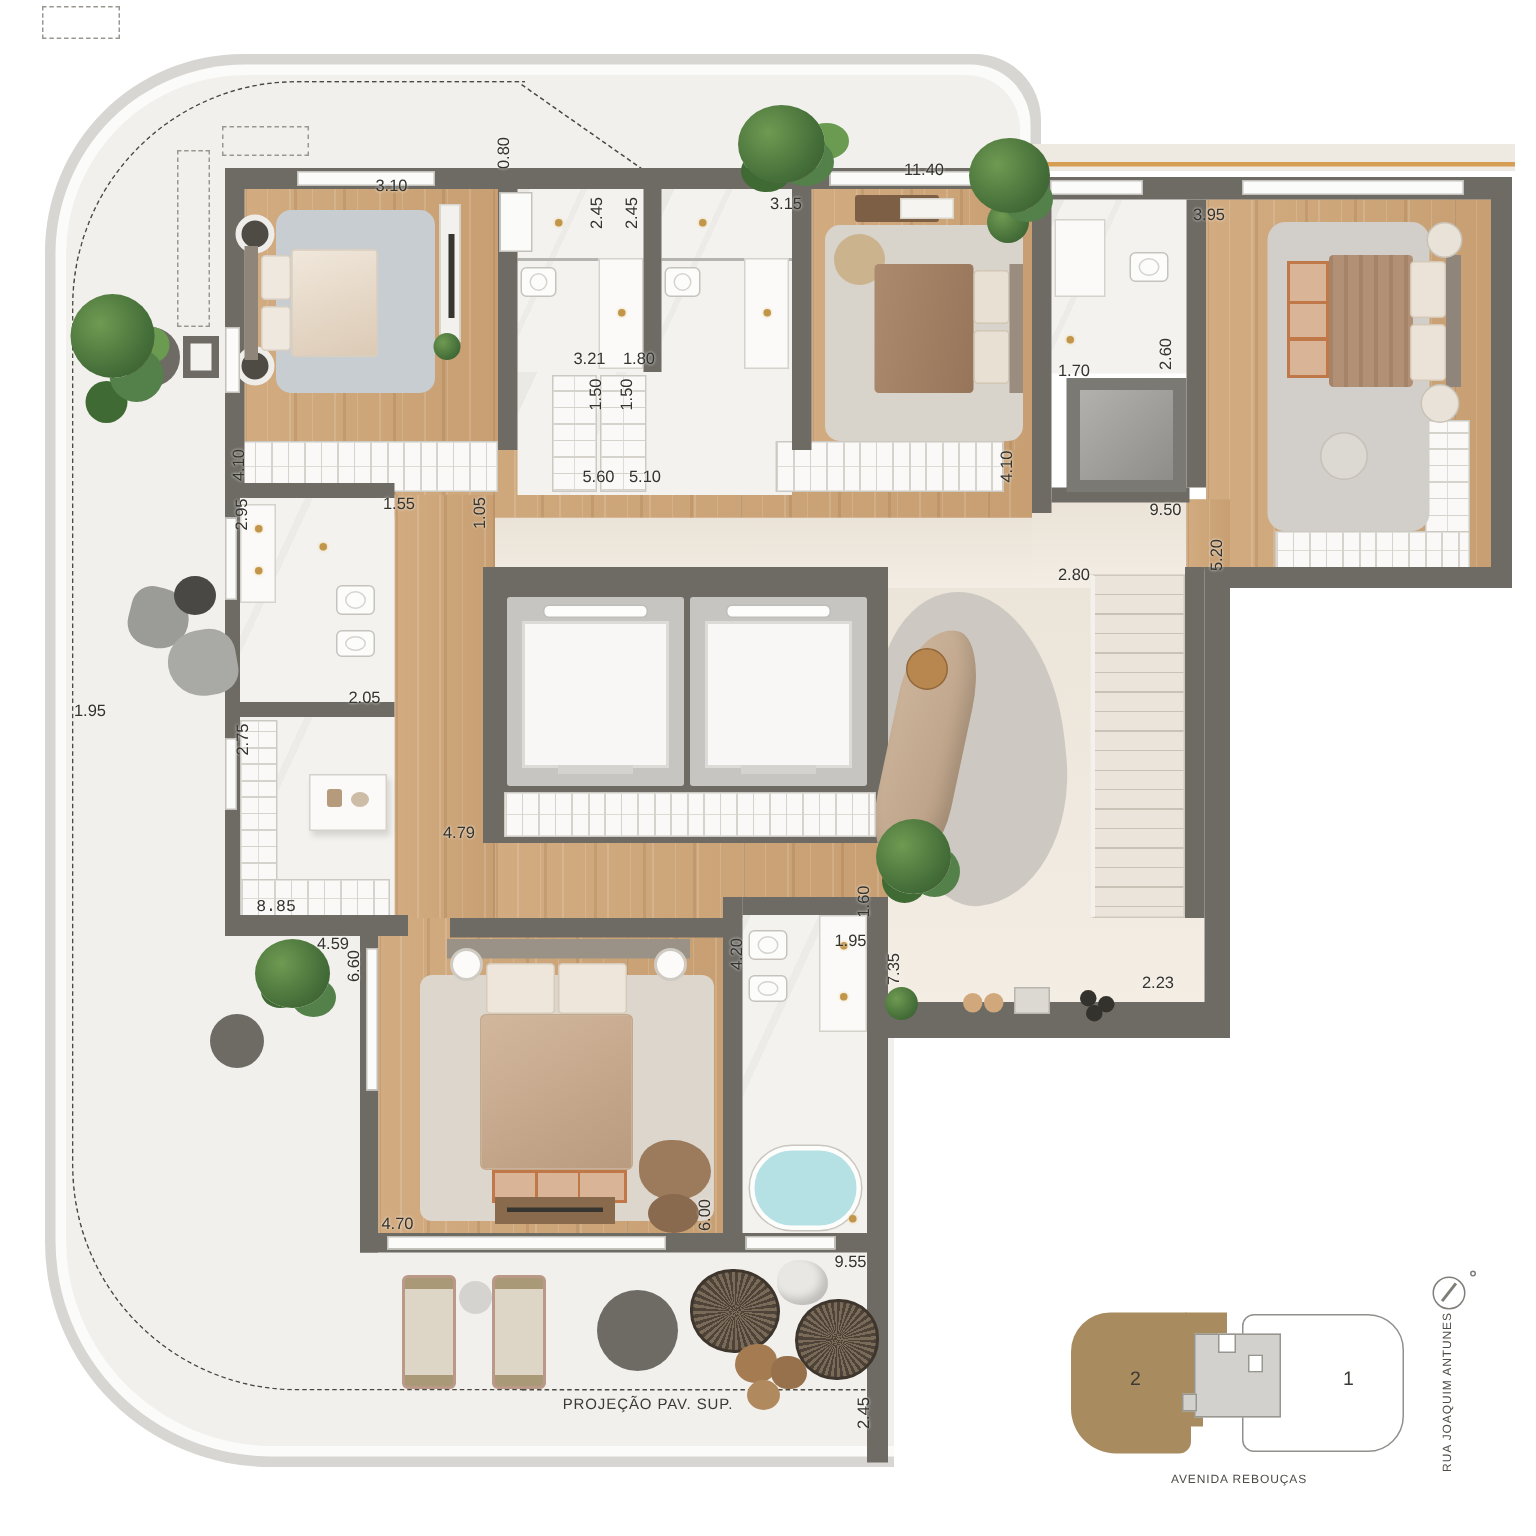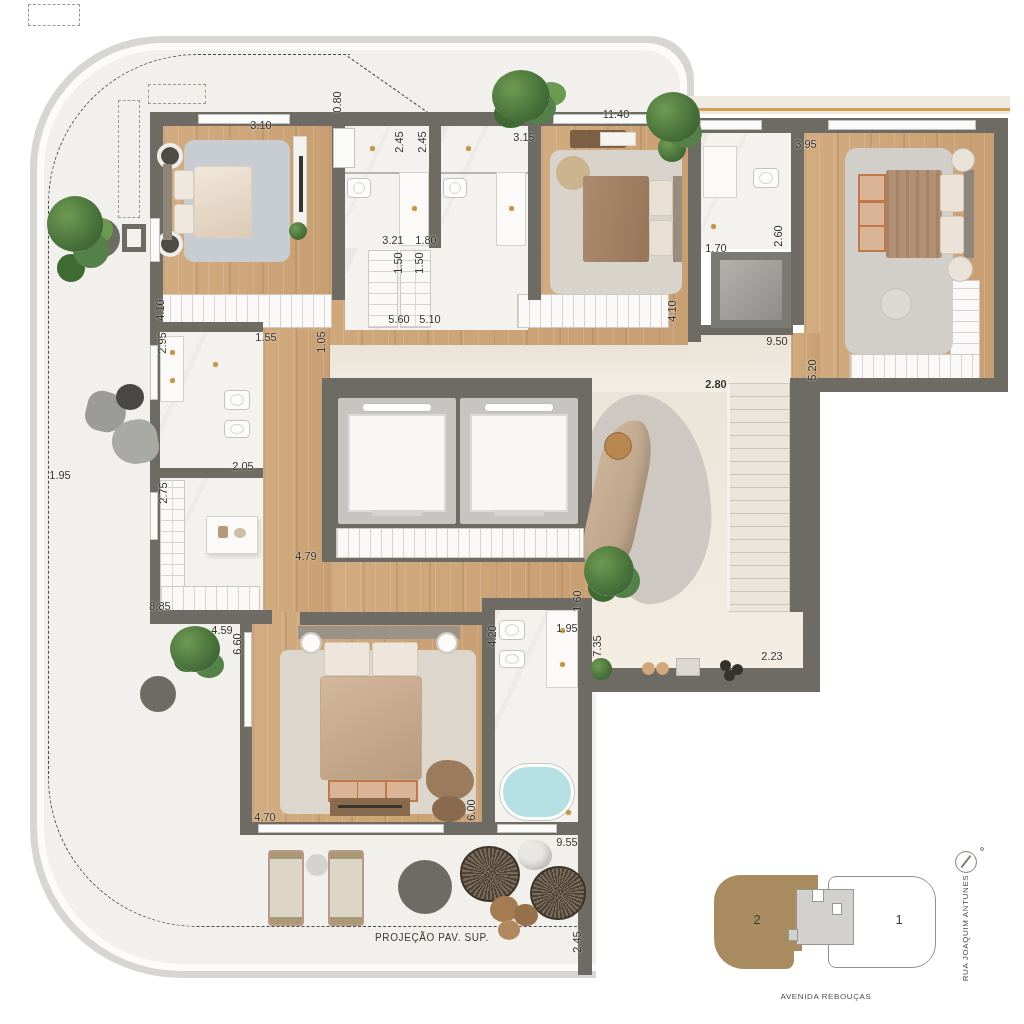--- a/index.html
+++ b/index.html
@@ -277,23 +277,23 @@
       <div class="dim" style="left: 430px; top: 319px;">5.10</div>
       <div class="dim" style="left: 777px; top: 341px;">9.50</div>
       <div class="dim v" style="left: 812px; top: 370px;">5.20</div>
       <div class="dim v" style="left: 162px; top: 343px;">2.95</div>
       <div class="dim" style="left: 266px; top: 337px;">1.55</div>
       <div class="dim v" style="left: 321px; top: 342px;">1.05</div>
       <div class="dim" style="left: 60px; top: 475px;">1.95</div>
       <div class="dim" style="left: 243px; top: 466px;">2.05</div>
       <div class="dim v" style="left: 163px; top: 493px;">2.75</div>
       <div class="dim" style="left: 306px; top: 556px;">4.79</div>
-      <div class="dim" style="left: 716px; top: 384px; font-weight: bold;">2.80</div>
+      <div class="dim" style="left: 716px; top: 384px;">2.80</div>
       <div class="dim v" style="left: 577px; top: 601px;">1.60</div>
-      <div class="dim" style="left: 160px; top: 606px;">8.85</div>
+      <div class="dim" style="left: 184px; top: 606px; font-family: Liberation Mono, monospace;">8.85</div>
       <div class="dim" style="left: 222px; top: 630px;">4.59</div>
       <div class="dim v" style="left: 237px; top: 644px;">6.60</div>
       <div class="dim v" style="left: 492px; top: 636px;">4.20</div>
       <div class="dim" style="left: 567px; top: 628px;">1.95</div>
       <div class="dim v" style="left: 597px; top: 646px;">7.35</div>
       <div class="dim" style="left: 772px; top: 656px;">2.23</div>
       <div class="dim" style="left: 265px; top: 817px;">4.70</div>
       <div class="dim v" style="left: 471px; top: 810px;">6.00</div>
       <div class="dim" style="left: 567px; top: 842px;">9.55</div>
       <div class="dim v" style="left: 577px; top: 942px;">2.45</div>
@@ -303,20 +303,20 @@
     <div style="left:128px;top:33px;width:108px;height:92px;background:#fff;border:1.5px solid #90908c;border-radius:8px 24px 24px 8px;"></div>
     <div style="left:14px;top:32px;width:80px;height:94px;background:#a98b60;border-radius:26px 4px 8px 30px;"></div>
     <div style="left:90px;top:32px;width:28px;height:22px;background:#a98b60;"></div>
     <div style="left:90px;top:50px;width:12px;height:58px;background:#a98b60;"></div>
     <div style="left:96px;top:46px;width:58px;height:56px;background:#d2d1ce;border:1px solid #97968f;"></div>
     <div style="left:112px;top:46px;width:12px;height:13px;background:#fff;border:1px solid #97968f;"></div>
     <div style="left:132px;top:60px;width:10px;height:12px;background:#fff;border:1px solid #97968f;"></div>
     <div style="left:88px;top:86px;width:10px;height:12px;background:#d2d1ce;border:1px solid #97968f;"></div>
     <div class="unitnum" style="left:57px;top:76px;">2</div>
     <div class="unitnum" style="left:199px;top:76px;">1</div>
-    <div class="street" style="left:126px;top:153px;transform:translate(-50%,-50%);text-align:center;">AVENIDA REBOUÇAS</div>
+    <div class="street" style="left:126px;top:143px;transform:translate(-50%,-50%);text-align:center;">AVENIDA REBOUÇAS</div>
     <div class="street" style="left:265px;top:85px;transform:translate(-50%,-50%) rotate(-90deg);">RUA JOAQUIM ANTUNES</div>
     <div style="left:255px;top:8px;width:22px;height:22px;border:1.5px solid #807e79;border-radius:50%;">
       <div style="left:9px;top:2px;width:2px;height:15px;background:#807e79;transform:rotate(38deg);"></div>
     </div>
     <div style="left:280px;top:4px;width:4px;height:4px;border:1px solid #807e79;border-radius:50%;"></div>
   </div>
 </div>
 
 </body></html>

